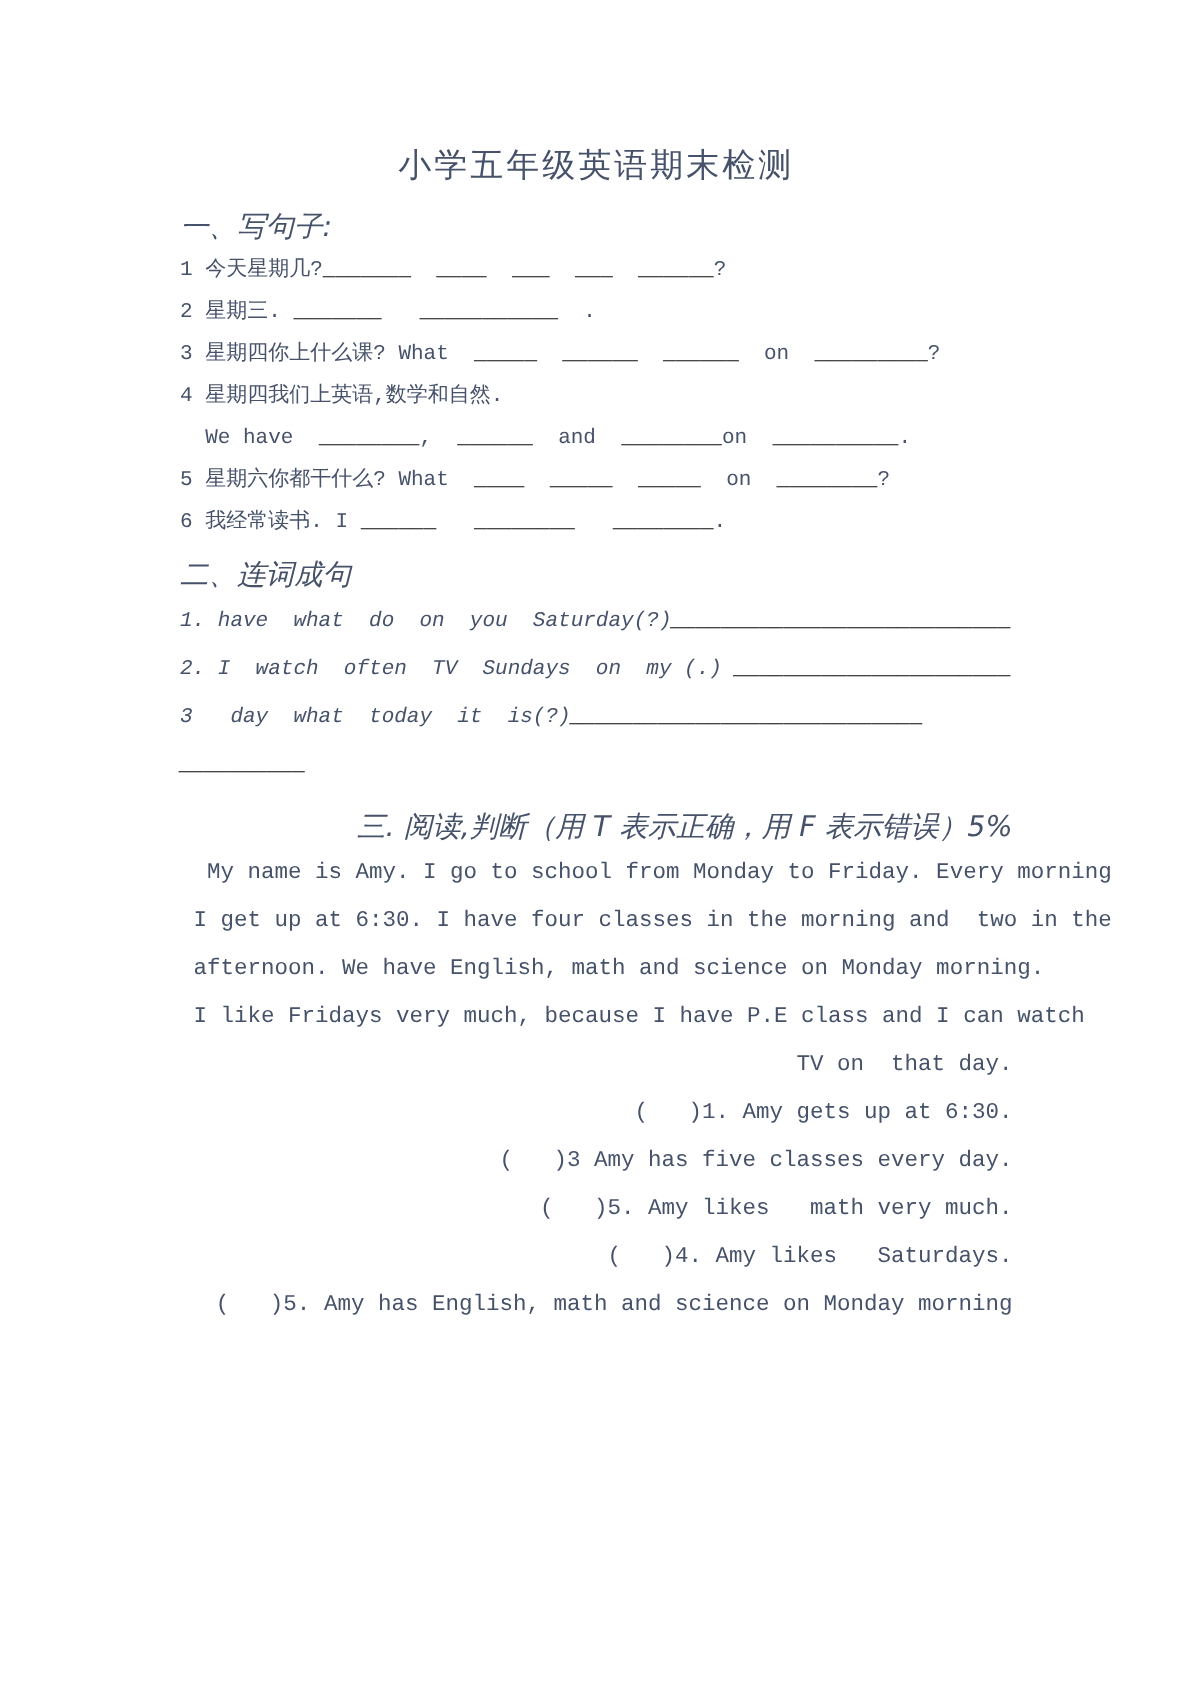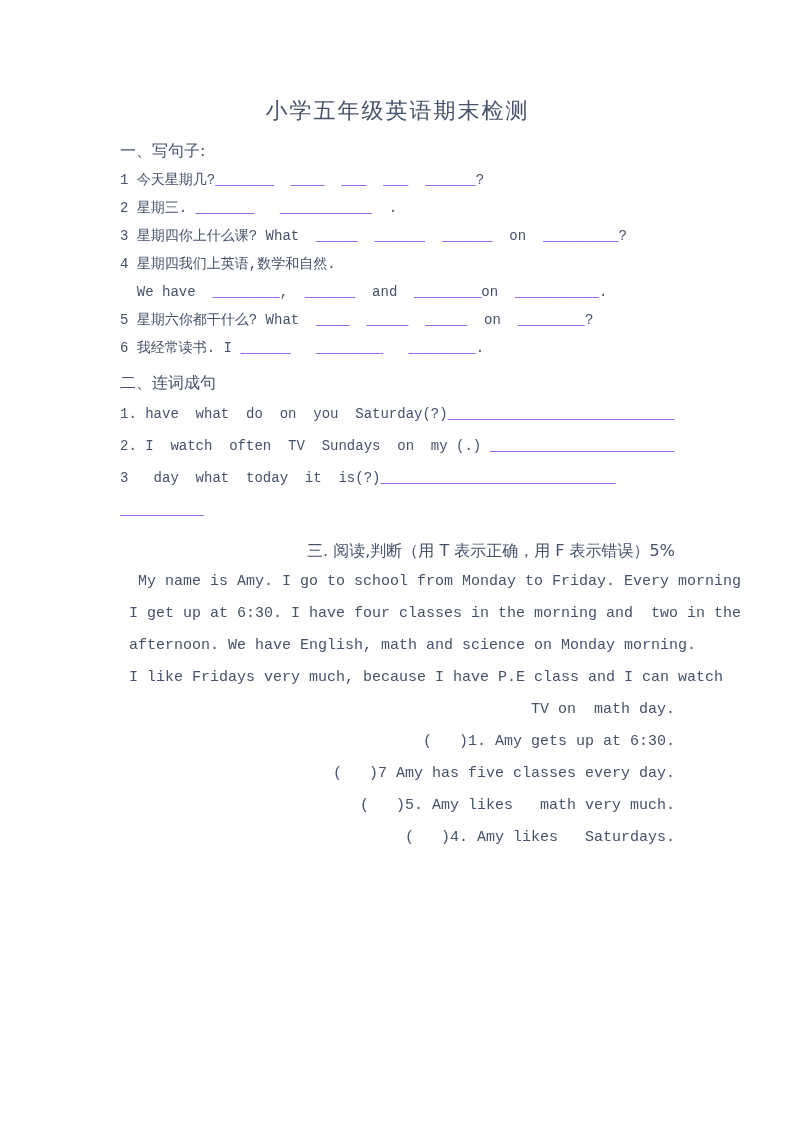--- a/index.html
+++ b/index.html
@@ -22,35 +22,36 @@
     text-align: center;
     font-family: "DejaVu Sans", "Liberation Sans", sans-serif;
     font-size: 22px;
     line-height: 30px;
     letter-spacing: 2px;
     margin-bottom: 10px;
     white-space: pre;
   }
   .sec-heading {
     font-family: "DejaVu Sans", "Liberation Sans", sans-serif;
-    font-size: 16px;
+    font-size: 19px;
     line-height: 30px;
     white-space: pre;
+    font-style: italic;
   }
   .line {
     font-size: 14px;
     line-height: 28px;
     white-space: pre;
   }
-  .sec2 .line { line-height: 32px; }
+  .sec2 .line { line-height: 32px; font-style: italic; }
   .sec3 .line { line-height: 32px; font-size: 15px; }
   .sec2, .sec3 { margin-top: 6px; }
   .sec3 { margin-top: 10px; text-align: right; }
   .blank {
-    color: #6d28d9;
+    color: #000000;
   }
 </style>
 </head>
 <body>
 
 <div class="page">
 
   <div class="title">小学五年级英语期末检测</div>
 
   <div class="sec1">
@@ -71,20 +72,21 @@
     <div class="line">3   day  what  today  it  is(?)<span class="blank">____________________________</span></div>
     <div class="line"><span class="blank">__________</span></div>
   </div>
 
   <div class="sec3">
     <div class="sec-heading">三. 阅读,判断（用 T 表示正确，用 F 表示错误）5%</div>
     <div class="line">  My name is Amy. I go to school from Monday to Friday. Every morning</div>
     <div class="line"> I get up at 6:30. I have four classes in the morning and  two in the</div>
     <div class="line"> afternoon. We have English, math and science on Monday morning.</div>
     <div class="line"> I like Fridays very much, because I have P.E class and I can watch</div>
-    <div class="line">TV on  math day.</div>
+    <div class="line">TV on  that day.</div>
     <div class="line">(   )1. Amy gets up at 6:30.</div>
-    <div class="line">(   )7 Amy has five classes every day.</div>
+    <div class="line">(   )3 Amy has five classes every day.</div>
     <div class="line">(   )5. Amy likes   math very much.</div>
     <div class="line">(   )4. Amy likes   Saturdays.</div>
+    <div class="line">(   )5. Amy has English, math and science on Monday morning</div>
   </div>
 
 </div>
 
 </body></html>

